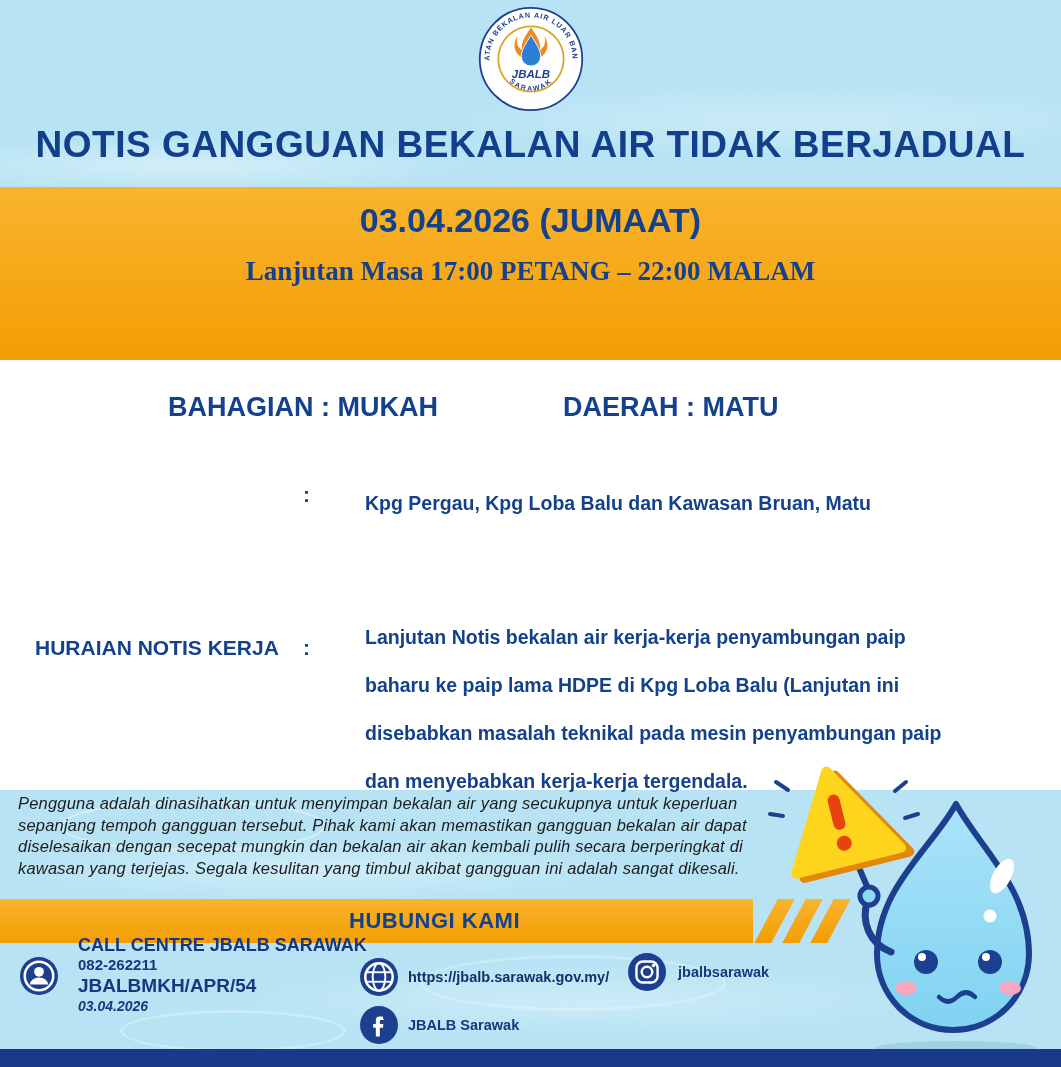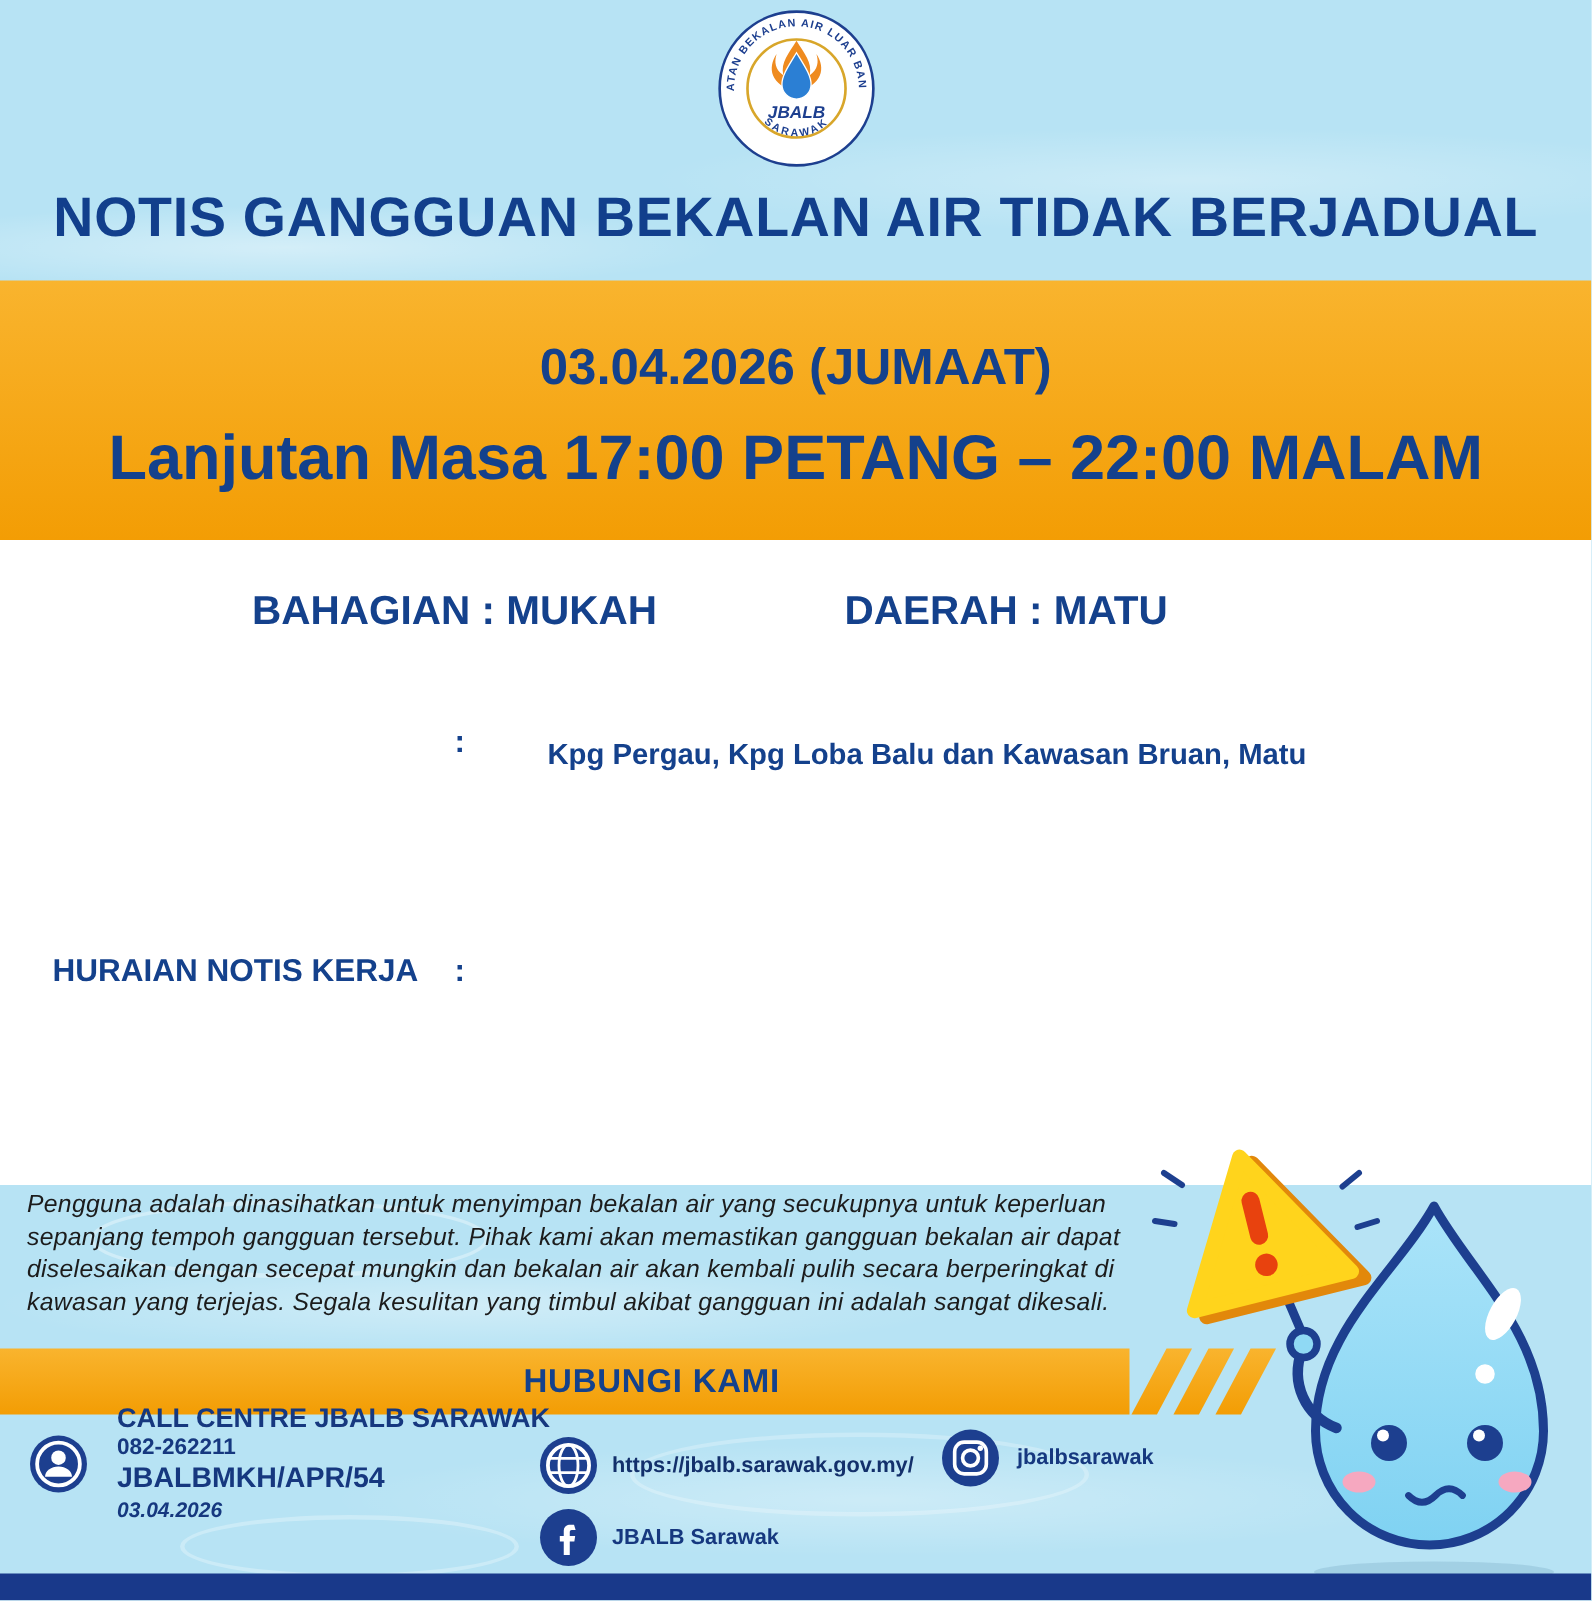--- a/index.html
+++ b/index.html
@@ -22,22 +22,22 @@
 
   .title {
     position:absolute; top:124px; left:0; width:100%; margin:0;
     text-align:center; font-size:37px; font-weight:bold; color:#123f8c; letter-spacing:.5px;
   }
 
   .date-band {
     position:absolute; top:187px; left:0; width:100%; height:173px;
     background:linear-gradient(180deg,#f9b42e,#f39d04);
   }
-  .date-band .date { margin-top:39px; text-align:center; font-size:34px; font-weight:bold; color:#14418c; }
-  .date-band .time { margin-top:16px; text-align:center; font-size:42px; font-weight:bold; color:#14418c; }
+  .date-band .date { margin-top:14px; text-align:center; font-size:34px; font-weight:bold; color:#14418c; }
+  .date-band .time { margin-top:16px; text-align:center; font-size:27px; font-weight:bold; color:#14418c;font-family:Liberation Serif, serif; }
 
   .white-panel { position:absolute; top:360px; left:0; width:100%; height:430px; background:#ffffff; }
 
   .bahagian { position:absolute; top:392px; left:168px; font-size:27px; font-weight:bold; color:#14418c; }
   .daerah   { position:absolute; top:392px; left:563px; font-size:27px; font-weight:bold; color:#14418c; }
 
   .field-label { position:absolute; left:35px;  font-size:21px;   font-weight:bold; color:#14418c; }
   .field-colon { position:absolute; left:303px; font-size:21px;   font-weight:bold; color:#14418c; }
   .field-value { position:absolute; left:365px; font-size:19.5px; font-weight:bold; color:#14418c; }
   .kawasan-label { top:483px; }
@@ -124,20 +124,21 @@
   <div class="white-panel"></div>
 
   <div class="bahagian">BAHAGIAN : MUKAH</div>
   <div class="daerah">DAERAH : MATU</div>
 
   <div class="field-colon kawasan-colon">:</div>
   <div class="field-value kawasan-value">Kpg Pergau, Kpg Loba Balu dan Kawasan Bruan, Matu</div>
 
   <div class="field-label huraian-label">HURAIAN NOTIS KERJA</div>
   <div class="field-colon huraian-colon">:</div>
+  <div class="field-value huraian-value">Lanjutan Notis bekalan air kerja-kerja penyambungan paip baharu ke paip lama HDPE di Kpg Loba Balu (Lanjutan ini disebabkan masalah teknikal pada mesin penyambungan paip dan menyebabkan kerja-kerja tergendala.</div>
 
   <p class="advisory">Pengguna adalah dinasihatkan untuk menyimpan bekalan air yang secukupnya untuk keperluan sepanjang tempoh gangguan tersebut. Pihak kami akan memastikan gangguan bekalan air dapat diselesaikan dengan secepat mungkin dan bekalan air akan kembali pulih secara berperingkat di kawasan yang terjejas. Segala kesulitan yang timbul akibat gangguan ini adalah sangat dikesali.</p>
 
   <div class="hubungi-band">
     <span>HUBUNGI KAMI</span>
   </div>
   <div class="stripe s1"></div>
   <div class="stripe s2"></div>
   <div class="stripe s3"></div>
 

